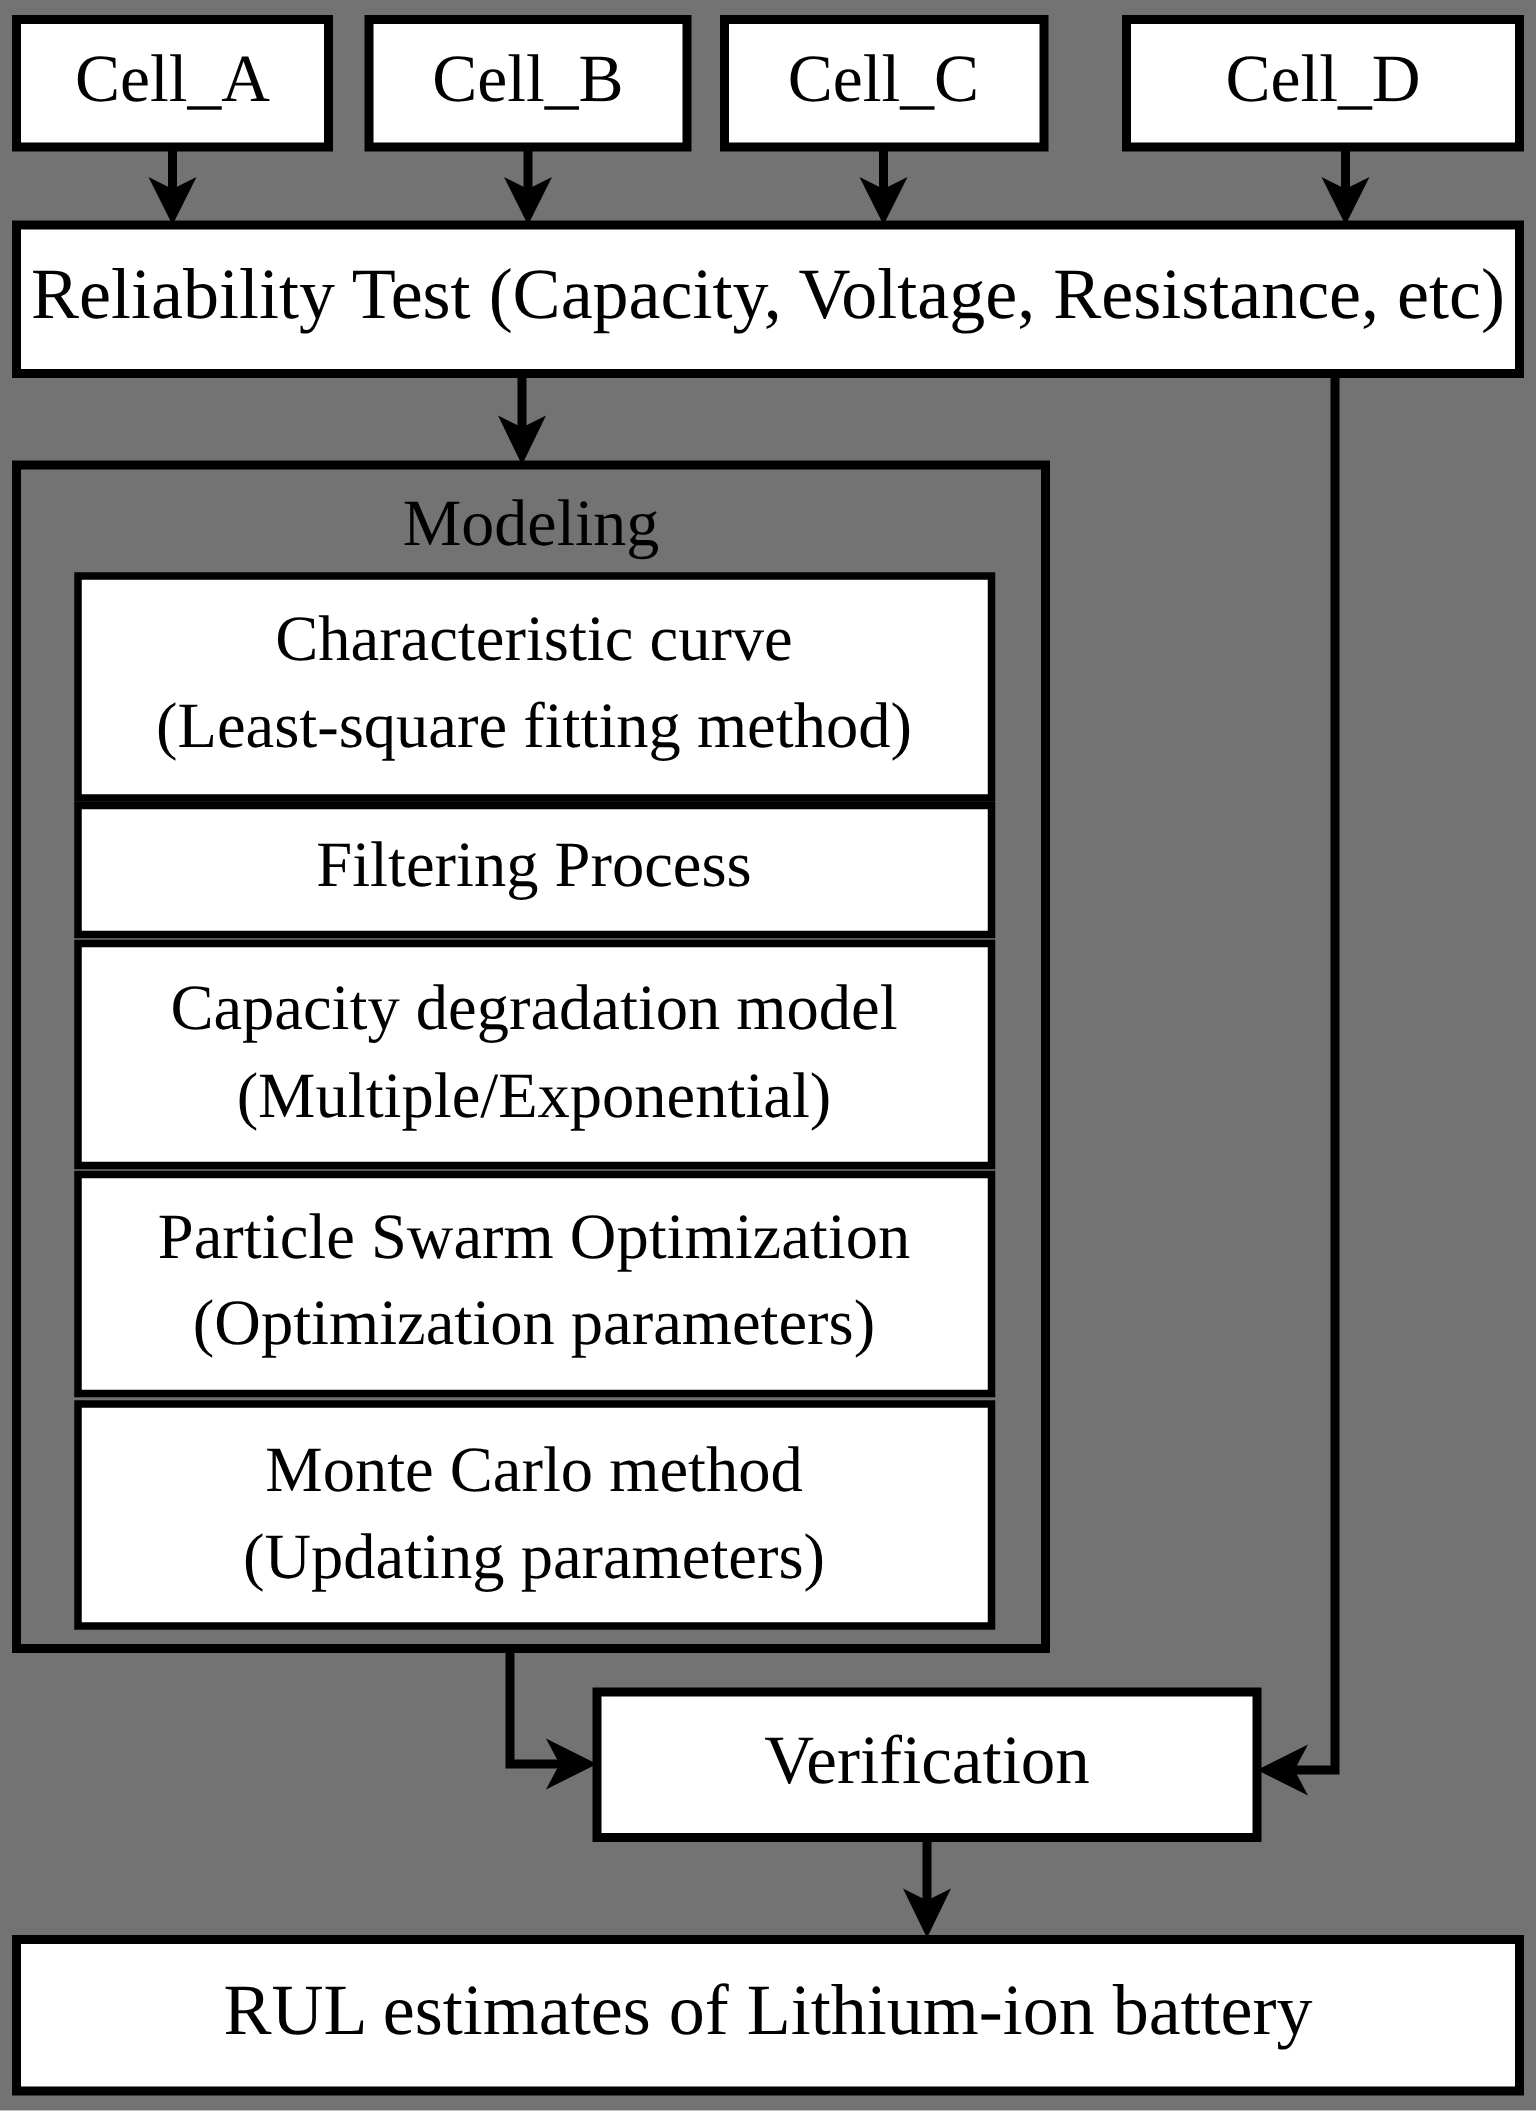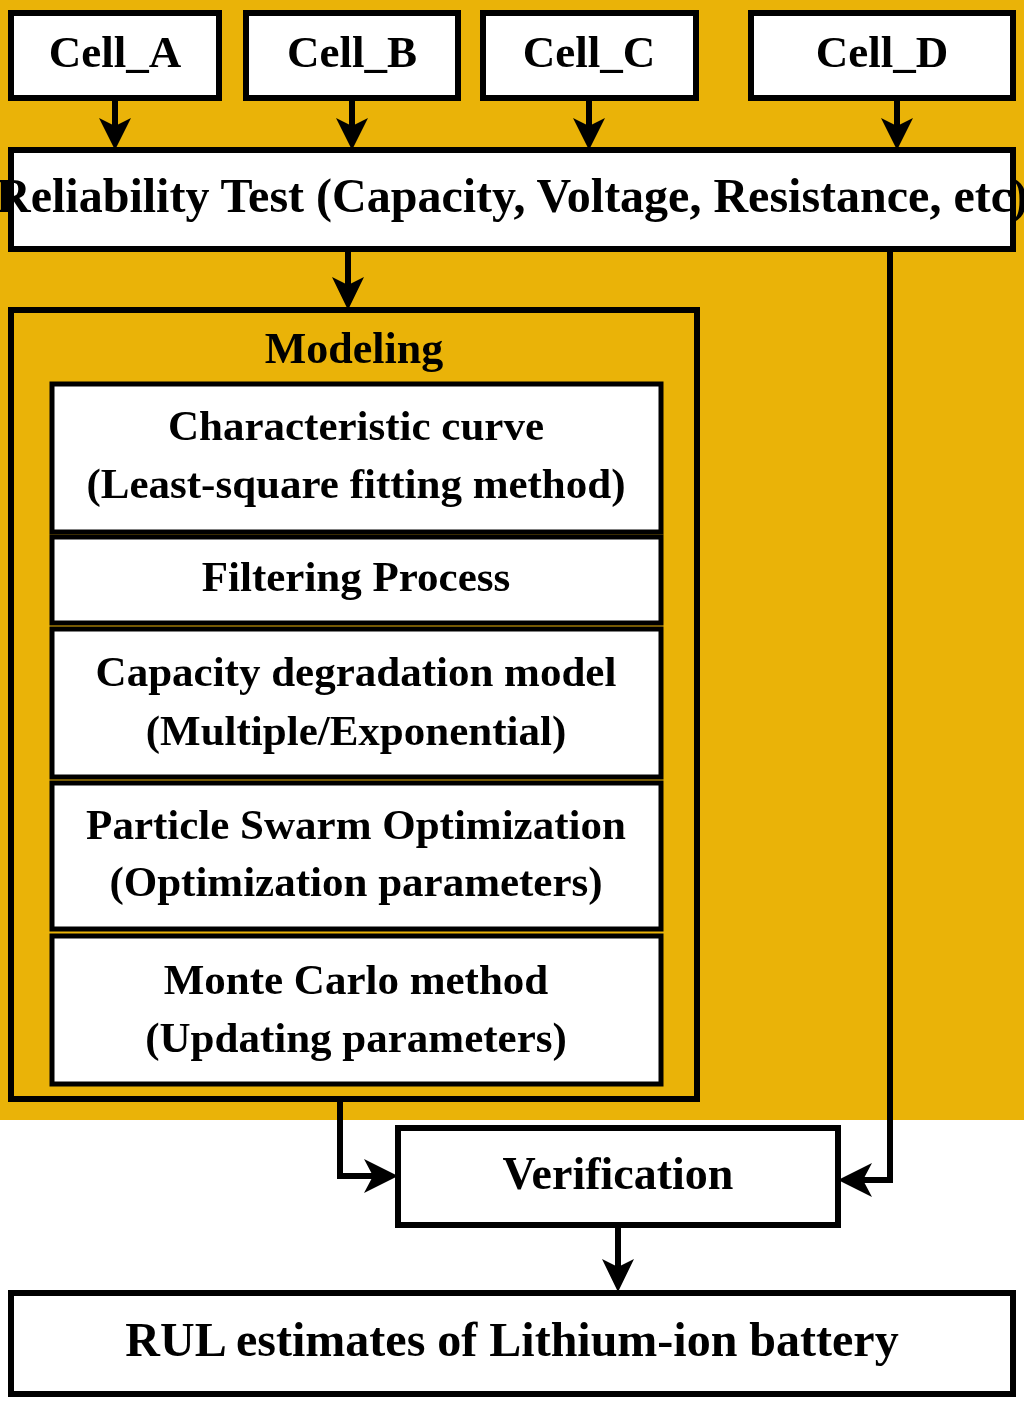--- a/index.html
+++ b/index.html
@@ -10,23 +10,22 @@
   }
   body {
     width: 1024px;
     height: 1407px;
     font-family: "Liberation Serif", "DejaVu Serif", serif;
     overflow: hidden;
   }
   #flowchart-root {
     position: relative;
     width: 1024px;
-    height: 1120px;
-    background: #eab308;
-    font-weight: bold;
+    height: 1407px;
+    background: #737373;
   }
   svg.chart-canvas {
     position: absolute;
     top: 0;
     left: 0;
     width: 1024px;
     height: 1407px;
     display: block;
   }
   .box-rect {

